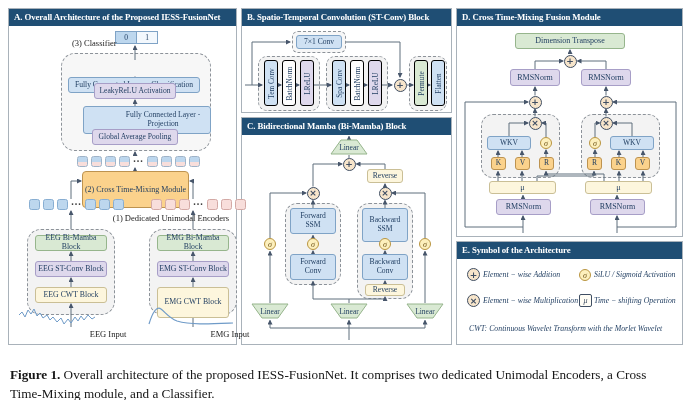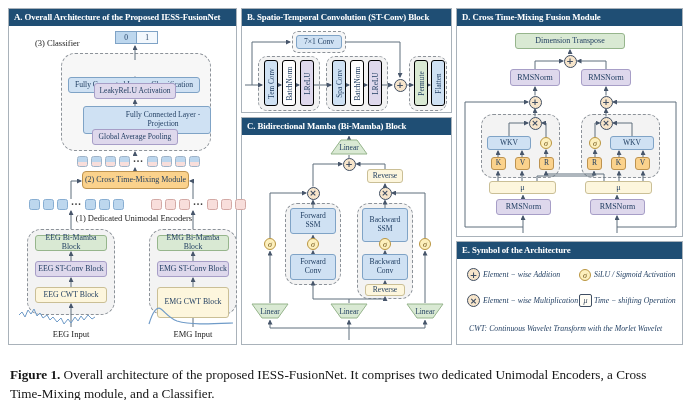--- a/index.html
+++ b/index.html
@@ -18,21 +18,21 @@
   .op{position:absolute;width:13px;height:13px;border-radius:50%;background:#f7e5cb;border:1px solid #3f4e63;color:#3f4e63;font:bold 9px "DejaVu Sans",sans-serif;display:flex;align-items:center;justify-content:center;z-index:3;box-sizing:border-box;}
   .sig{position:absolute;width:12px;height:12px;border-radius:50%;background:#fdf0bd;border:1px solid #b99540;color:#6a4f14;font:italic 8px "Liberation Serif",serif;display:flex;align-items:center;justify-content:center;z-index:3;box-sizing:border-box;}
   .vt{position:absolute;box-sizing:border-box;border-radius:3px;border:1px solid;display:flex;align-items:center;justify-content:center;z-index:2;}
   .vt span{transform:rotate(-90deg);white-space:nowrap;font:7.3px "Liberation Serif",serif;color:#1c3a5e;}
   .tokrow{position:absolute;display:flex;align-items:center;gap:3px;z-index:2;}
   .tok{width:11px;height:11px;border-radius:2.5px;border:1px solid;box-sizing:border-box;}
   .tok.b{background:#bdd7ee;border-color:#88aed2}
   .tok.p{background:#f8dedb;border-color:#d3a9a5}
   .tok.f{background:linear-gradient(#bdd7ee 50%,#f8dedb 50%);border-color:#9fb3c8}
   .dots{font:bold 8px "DejaVu Sans",sans-serif;color:#444;letter-spacing:0.5px;}
-  .lbl{position:absolute;font:8.5px "Liberation Serif",serif;color:#222;z-index:2;}
+  .lbl{position:absolute;font:8.5px "Liberation Serif",serif;color:#222;z-index:2;margin-left:37px;}
   .wires{position:absolute;left:0;top:0;z-index:1;pointer-events:none;}
   .trap{position:absolute;z-index:2;}
   .trap text{font:7.5px "Liberation Serif",serif;fill:#1c3a5e;}
   .bits{position:absolute;display:flex;z-index:2;border:1px solid #7fa3c6;box-sizing:border-box;}
   .bits span{width:20px;height:11px;display:flex;align-items:center;justify-content:center;font:7.5px "Liberation Serif",serif;color:#1c3a5e;}
   .bits .b0{background:#bdd7ee;border-right:1px solid #7fa3c6;}
   .bits .b1{background:#f3f8fd;}
   .leg{position:absolute;font:italic 7.8px "Liberation Serif",serif;color:#1c3a5e;z-index:2;white-space:nowrap;}
   .legop{position:absolute;width:13px;height:13px;border-radius:50%;background:#f7e5cb;border:1px solid #3f4e63;color:#3f4e63;font:bold 9px "DejaVu Sans",sans-serif;display:flex;align-items:center;justify-content:center;box-sizing:border-box;z-index:2;}
   .legsig{position:absolute;width:12px;height:12px;border-radius:50%;background:#fdf0bd;border:1px solid #b99540;color:#6a4f14;font:italic 8px "Liberation Serif",serif;display:flex;align-items:center;justify-content:center;box-sizing:border-box;z-index:2;}
@@ -91,21 +91,21 @@
         <span class="tok f"></span>
         <span class="tok f"></span>
         <span class="tok f"></span>
       <span class="dots">···</span>
       <span class="tok f"></span>
         <span class="tok f"></span>
         <span class="tok f"></span>
         <span class="tok f"></span>
     </div>
 
-    <div class="bx amb" style="left:73px;top:162px;width:107px;height:18px;font-size:8px;border-radius:4px;">(2) Cross Time-Mixing Module</div>
+    <div class="bx amb" style="left:73px;top:162px;width:107px;height:37px;font-size:8px;border-radius:4px;">(2) Cross Time-Mixing Module</div>
 
     <div class="tokrow" style="left:20px;top:190px;">
       <span class="tok b"></span>
         <span class="tok b"></span>
         <span class="tok b"></span>
       <span class="dots">···</span>
       <span class="tok b"></span>
         <span class="tok b"></span>
         <span class="tok b"></span>
     </div>

